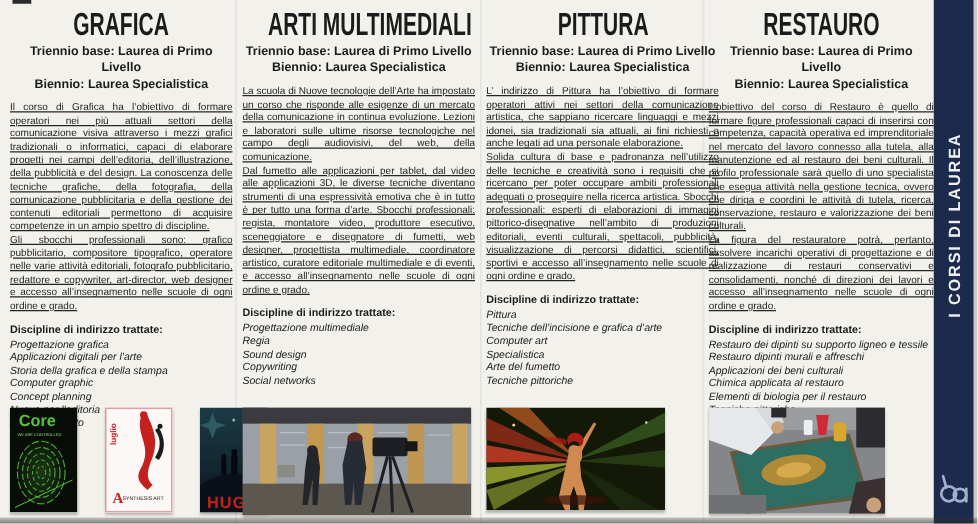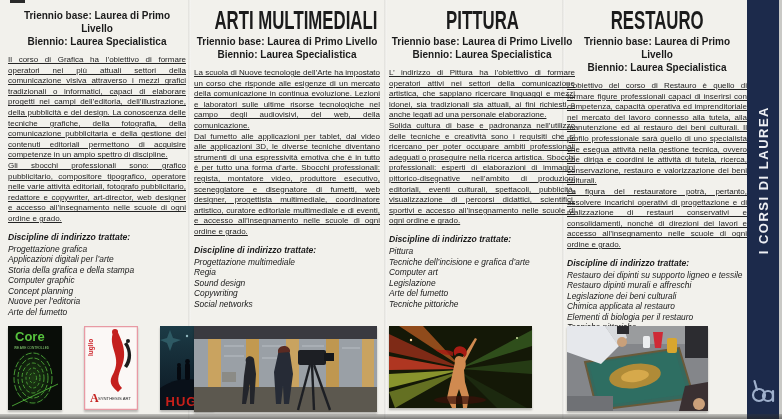--- a/index.html
+++ b/index.html
@@ -14,21 +14,21 @@
   .fold { position: absolute; top: 0; height: 419px; width: 3px;
     background: linear-gradient(to right, rgba(0,0,0,0.07), rgba(255,255,255,0.4)); }
 
   .panel { position: absolute; top: 6px; height: 407px; }
   .panel-title { text-align: center; white-space: nowrap; height: 26px; }
   .panel-title span { display: inline-block; font-weight: 800; font-size: 21px;
     letter-spacing: 0px; transform: scale(0.80, 1.22); transform-origin: center top; }
   .degrees { text-align: center; font-weight: 700; font-size: 10px; line-height: 13px; margin-top: 3px; }
   .body-text { margin-top: 7px; font-size: 8px; line-height: 10.6px; text-align: justify; color: #242424; text-decoration: underline; }
   .body-text p + p { margin-top: 0; }
-  .disc-heading { margin-top: 7px; font-size: 8.6px; font-weight: 700; font-style: italic; }
+  .disc-heading { margin-top: 7px; font-size: 8.6px; font-weight: 700; }
   .disc-list { font-size: 8.4px; font-style: italic; line-height: 10.6px; margin-top: 2px; color: #202020; }
   .panel-images { position: absolute; left: 0; top: 320px; display: flex; gap: 22px; }
   .panel-images svg { display: block; box-shadow: 0 2px 2px rgba(0,0,0,0.25); }
 
   .spine { position: absolute; left: 747px; top: 0; width: 32px; height: 419px; background: #1c2a4b; }
   .spine-edge { position: absolute; left: 779px; top: 0; width: 3px; height: 419px; background: #c9c9c6; }
   .spine-label-wrap { position: absolute; left: 747px; top: 0; width: 32px; height: 360px;
     display: flex; align-items: center; justify-content: center; }
   .spine-label { writing-mode: vertical-rl; transform: rotate(180deg);
     color: #eef0f4; font-weight: 700; font-size: 13px; letter-spacing: 1.5px; white-space: nowrap; }
@@ -38,20 +38,21 @@
 <body>
 
 <div class="page">
 
   <div class="corner-mark"></div>
   <div class="fold" style="left:188px"></div>
   <div class="fold" style="left:384px"></div>
   <div class="fold" style="left:562px"></div>
 
   <div class="panel" style="left:8px; width:178px;">
+    <div class="panel-title"><span>GRAFICA</span></div>
     <div class="degrees">
       <div>Triennio base:  Laurea di Primo Livello</div>
       <div>Biennio:  Laurea Specialistica</div>
     </div>
     <div class="body-text">
       <p>Il corso di Grafica ha l’obiettivo di formare operatori nei più attuali settori della comunicazione visiva attraverso i mezzi grafici tradizionali o informatici, capaci di elaborare progetti nei campi dell’editoria, dell’illustrazione, della pubblicità e del design. La conoscenza delle tecniche grafiche, della fotografia, della comunicazione pubblicitaria e della gestione dei contenuti editoriali permettono di acquisire competenze in un ampio spettro di discipline.</p>
       <p>Gli sbocchi professionali sono: grafico pubblicitario, compositore tipografico, operatore nelle varie attività editoriali, fotografo pubblicitario, redattore e copywriter, art-director, web designer e accesso all’insegnamento nelle scuole di ogni ordine e grado.</p>
     </div>
     <div class="disc-heading">Discipline di indirizzo trattate:</div>
     <div class="disc-list">
@@ -182,21 +183,21 @@
     </div>
     <div class="body-text">
       <p>L’ indirizzo di Pittura ha l’obiettivo di formare operatori attivi nei settori della comunicazione artistica, che sappiano ricercare linguaggi e mezzi idonei, sia tradizionali sia attuali, ai fini richiesti o anche legati ad una personale elaborazione.</p>
       <p>Solida cultura di base e padronanza nell’utilizzo delle tecniche e creatività sono i requisiti che si ricercano per poter occupare ambiti professionali adeguati o proseguire nella ricerca artistica. Sbocchi professionali: esperti di elaborazioni di immagini pittorico-disegnative nell’ambito di produzioni editoriali, eventi culturali, spettacoli, pubblicità, visualizzazione di percorsi didattici, scientifici, sportivi e accesso all’insegnamento nelle scuole di ogni ordine e grado.</p>
     </div>
     <div class="disc-heading">Discipline di indirizzo trattate:</div>
     <div class="disc-list">
       <div>Pittura</div>
       <div>Tecniche dell’incisione e grafica d’arte</div>
       <div>Computer art</div>
-      <div>Legislazione</div>
+      <div>Specialistica</div>
       <div>Arte del fumetto</div>
       <div>Tecniche pittoriche</div>
     </div>
     <div class="panel-images">
 
       <svg width="143" height="82" viewBox="0 0 143 82">
         <rect width="143" height="82" fill="#141807"></rect>
         <g opacity="0.9">
           <polygon points="0,8 72,42 0,26" fill="#8a2c18"></polygon>
           <polygon points="0,30 72,43 0,44" fill="#c03a24"></polygon>
@@ -225,21 +226,21 @@
       <div>Biennio:  Laurea Specialistica</div>
     </div>
     <div class="body-text">
       <p>L’obiettivo del corso di Restauro è quello di formare figure professionali capaci di inserirsi con competenza, capacità operativa ed imprenditoriale nel mercato del lavoro connesso alla tutela, alla manutenzione ed al restauro dei beni culturali. Il profilo professionale sarà quello di uno specialista che esegua attività nella gestione tecnica, ovvero che diriga e coordini le attività di tutela, ricerca, conservazione, restauro e valorizzazione dei beni culturali.</p>
       <p>La figura del restauratore potrà, pertanto, assolvere incarichi operativi di progettazione e di realizzazione di restauri conservativi e consolidamenti, nonché di direzioni dei lavori e accesso all’insegnamento nelle scuole di ogni ordine e grado.</p>
     </div>
     <div class="disc-heading">Discipline di indirizzo trattate:</div>
     <div class="disc-list">
       <div>Restauro dei dipinti su supporto ligneo e tessile</div>
       <div>Restauro dipinti murali e affreschi</div>
-      <div>Legislazione dei beni culturali</div>
+      <div>Applicazioni dei beni culturali</div>
       <div>Chimica applicata al restauro</div>
       <div>Elementi di biologia per il restauro</div>
       <div>Tecniche pittoriche</div>
     </div>
     <div class="panel-images">
 
       <svg width="141" height="85" viewBox="0 0 141 85">
         <rect width="141" height="85" fill="#84868a"></rect>
         <rect x="0" y="0" width="141" height="18" fill="#9a9c9e"></rect>
         <rect x="118" y="0" width="23" height="32" fill="#2c2c30"></rect>

